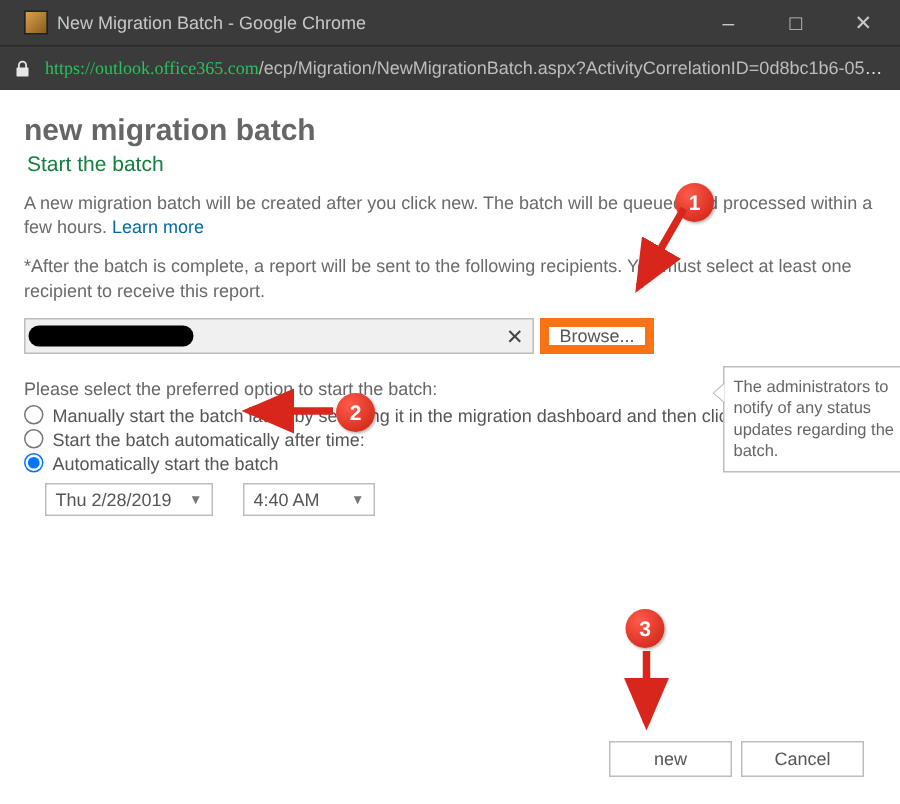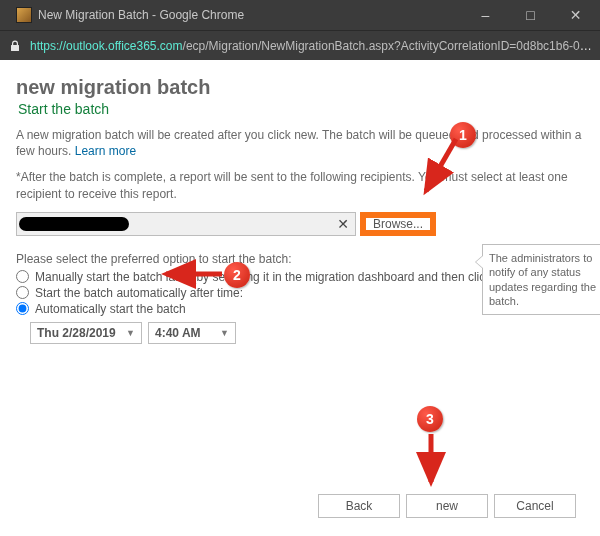--- a/index.html
+++ b/index.html
@@ -45,21 +45,21 @@
     padding: 0 8px;
     color: #e6e6e6;
     font-size: 12px;
     border-top: 1px solid #2a2a2a;
   }
   .lock {
     width: 14px; height: 14px; margin-right: 8px;
     display: inline-flex; align-items: center; justify-content: center;
   }
   .addrbar .url { white-space: nowrap; overflow: hidden; text-overflow: ellipsis; flex: 1; }
-  .addrbar .host { color: #5eead4; }
+  .addrbar .host { color: #22c55e; font-family: Liberation Serif, serif; }
   .addrbar .path { color: #bdbdbd; }
 
   .content {
     position: relative;
     padding: 12px 16px 0 16px;
     height: calc(100% - 60px);
   }
   .h1 {
     font-size: 20px;
     font-weight: 700;
@@ -128,21 +128,21 @@
     content: "";
     position: absolute;
     left: -7px; top: 11px;
     border-top: 6px solid transparent;
     border-bottom: 6px solid transparent;
     border-right: 7px solid #fff;
   }
   .prompt { color: #666; margin-bottom: 4px; }
   .radio-row { display: flex; align-items: center; margin: 2px 0; color: #555; }
   .radio-row input { margin: 0 6px 0 0; }
-  .datetime-row { display: flex; gap: 6px; margin: 6px 0 0 14px; font-weight: bold; }
+  .datetime-row { display: flex; gap: 20px; margin: 6px 0 0 14px; }
   .dd {
     height: 22px; border: 1px solid #bdbdbd; background: #fff;
     display: flex; align-items: center; justify-content: space-between;
     padding: 0 6px; font-size: 12px; color: #555;
   }
   .dd .caret { font-size: 9px; color: #777; margin-left: 8px; }
   .dd.date { width: 112px; }
   .dd.time { width: 88px; }
 
   .footer {
@@ -237,21 +237,20 @@
     </div>
     <div class="dd time">
       <span>4:40 AM</span>
       <span class="caret">▼</span>
     </div>
   </div>
 
   <div class="callout">The administrators to notify of any status updates regarding the batch.</div>
 
   <div class="footer">
-    <div class="fbtn">Back</div>
     <div class="fbtn">new</div>
     <div class="fbtn">Cancel</div>
   </div>
 
   <div class="badge" style="left:450px; top:62px;">1</div>
   <div class="badge" style="left:224px; top:202px;">2</div>
   <div class="badge" style="left:417px; top:346px;">3</div>
 
   <svg class="arrow" style="left:420px; top:75px;" width="70" height="70">
     <defs>

